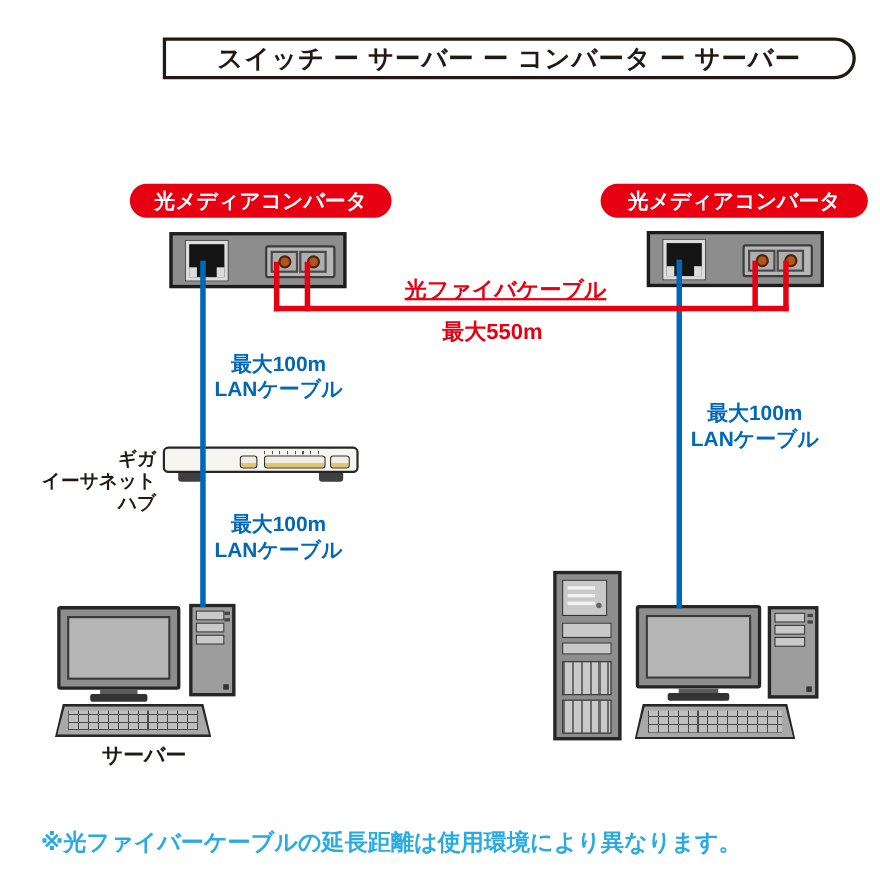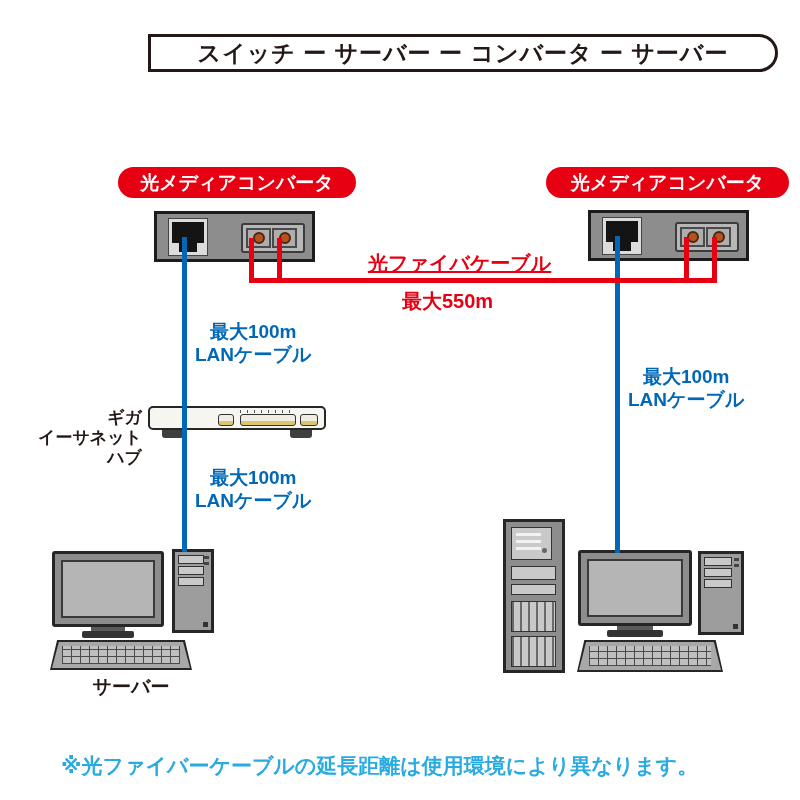--- a/index.html
+++ b/index.html
@@ -65,21 +65,21 @@
   .fiber-len  { left:402px; top:288px; font-size:20px; }
   .lan1 { left:195px; top:320px; }
   .lan2 { left:195px; top:466px; }
   .lan3 { left:628px; top:365px; }
   .hub-label { left:30px; top:380px; width:112px; text-align:right;
                font-size:17px; font-weight:bold; line-height:20px;margin-top:28px; }
   .pc-label { left:48px; top:674px; width:166px; text-align:center;
               font-size:19px; font-weight:bold; }
   .server-label { left:500px; top:686px; width:255px; text-align:center;
                   font-size:19px; font-weight:bold; line-height:24px; }
-  .footnote { left:37px; top:752px; color:#29abe2; font-size:21px; font-weight:bold;margin-left:24px; }
+  .footnote { left:37px; top:752px; color:#29abe2; font-size:21px; font-weight:bold; }
 
   
   .hub { left:148px; top:406px; width:178px; height:24px; background:#f7f5ef;
          border:2px solid #262626; border-radius:5px; }
   .hub-foot { position:absolute; top:22px; width:22px; height:8px; background:#3f3f3f;
               border-radius:0 0 3px 3px; }
   .hf1 { left:12px; } .hf2 { left:140px; }
   .hub-ticks { position:absolute; left:90px; top:2px; width:56px; height:3px;
                background:repeating-linear-gradient(90deg,#555 0 1px,transparent 1px 7px); }
   .hub-el { position:absolute; top:6px; height:12px; border:1px solid #333; border-radius:3px;

